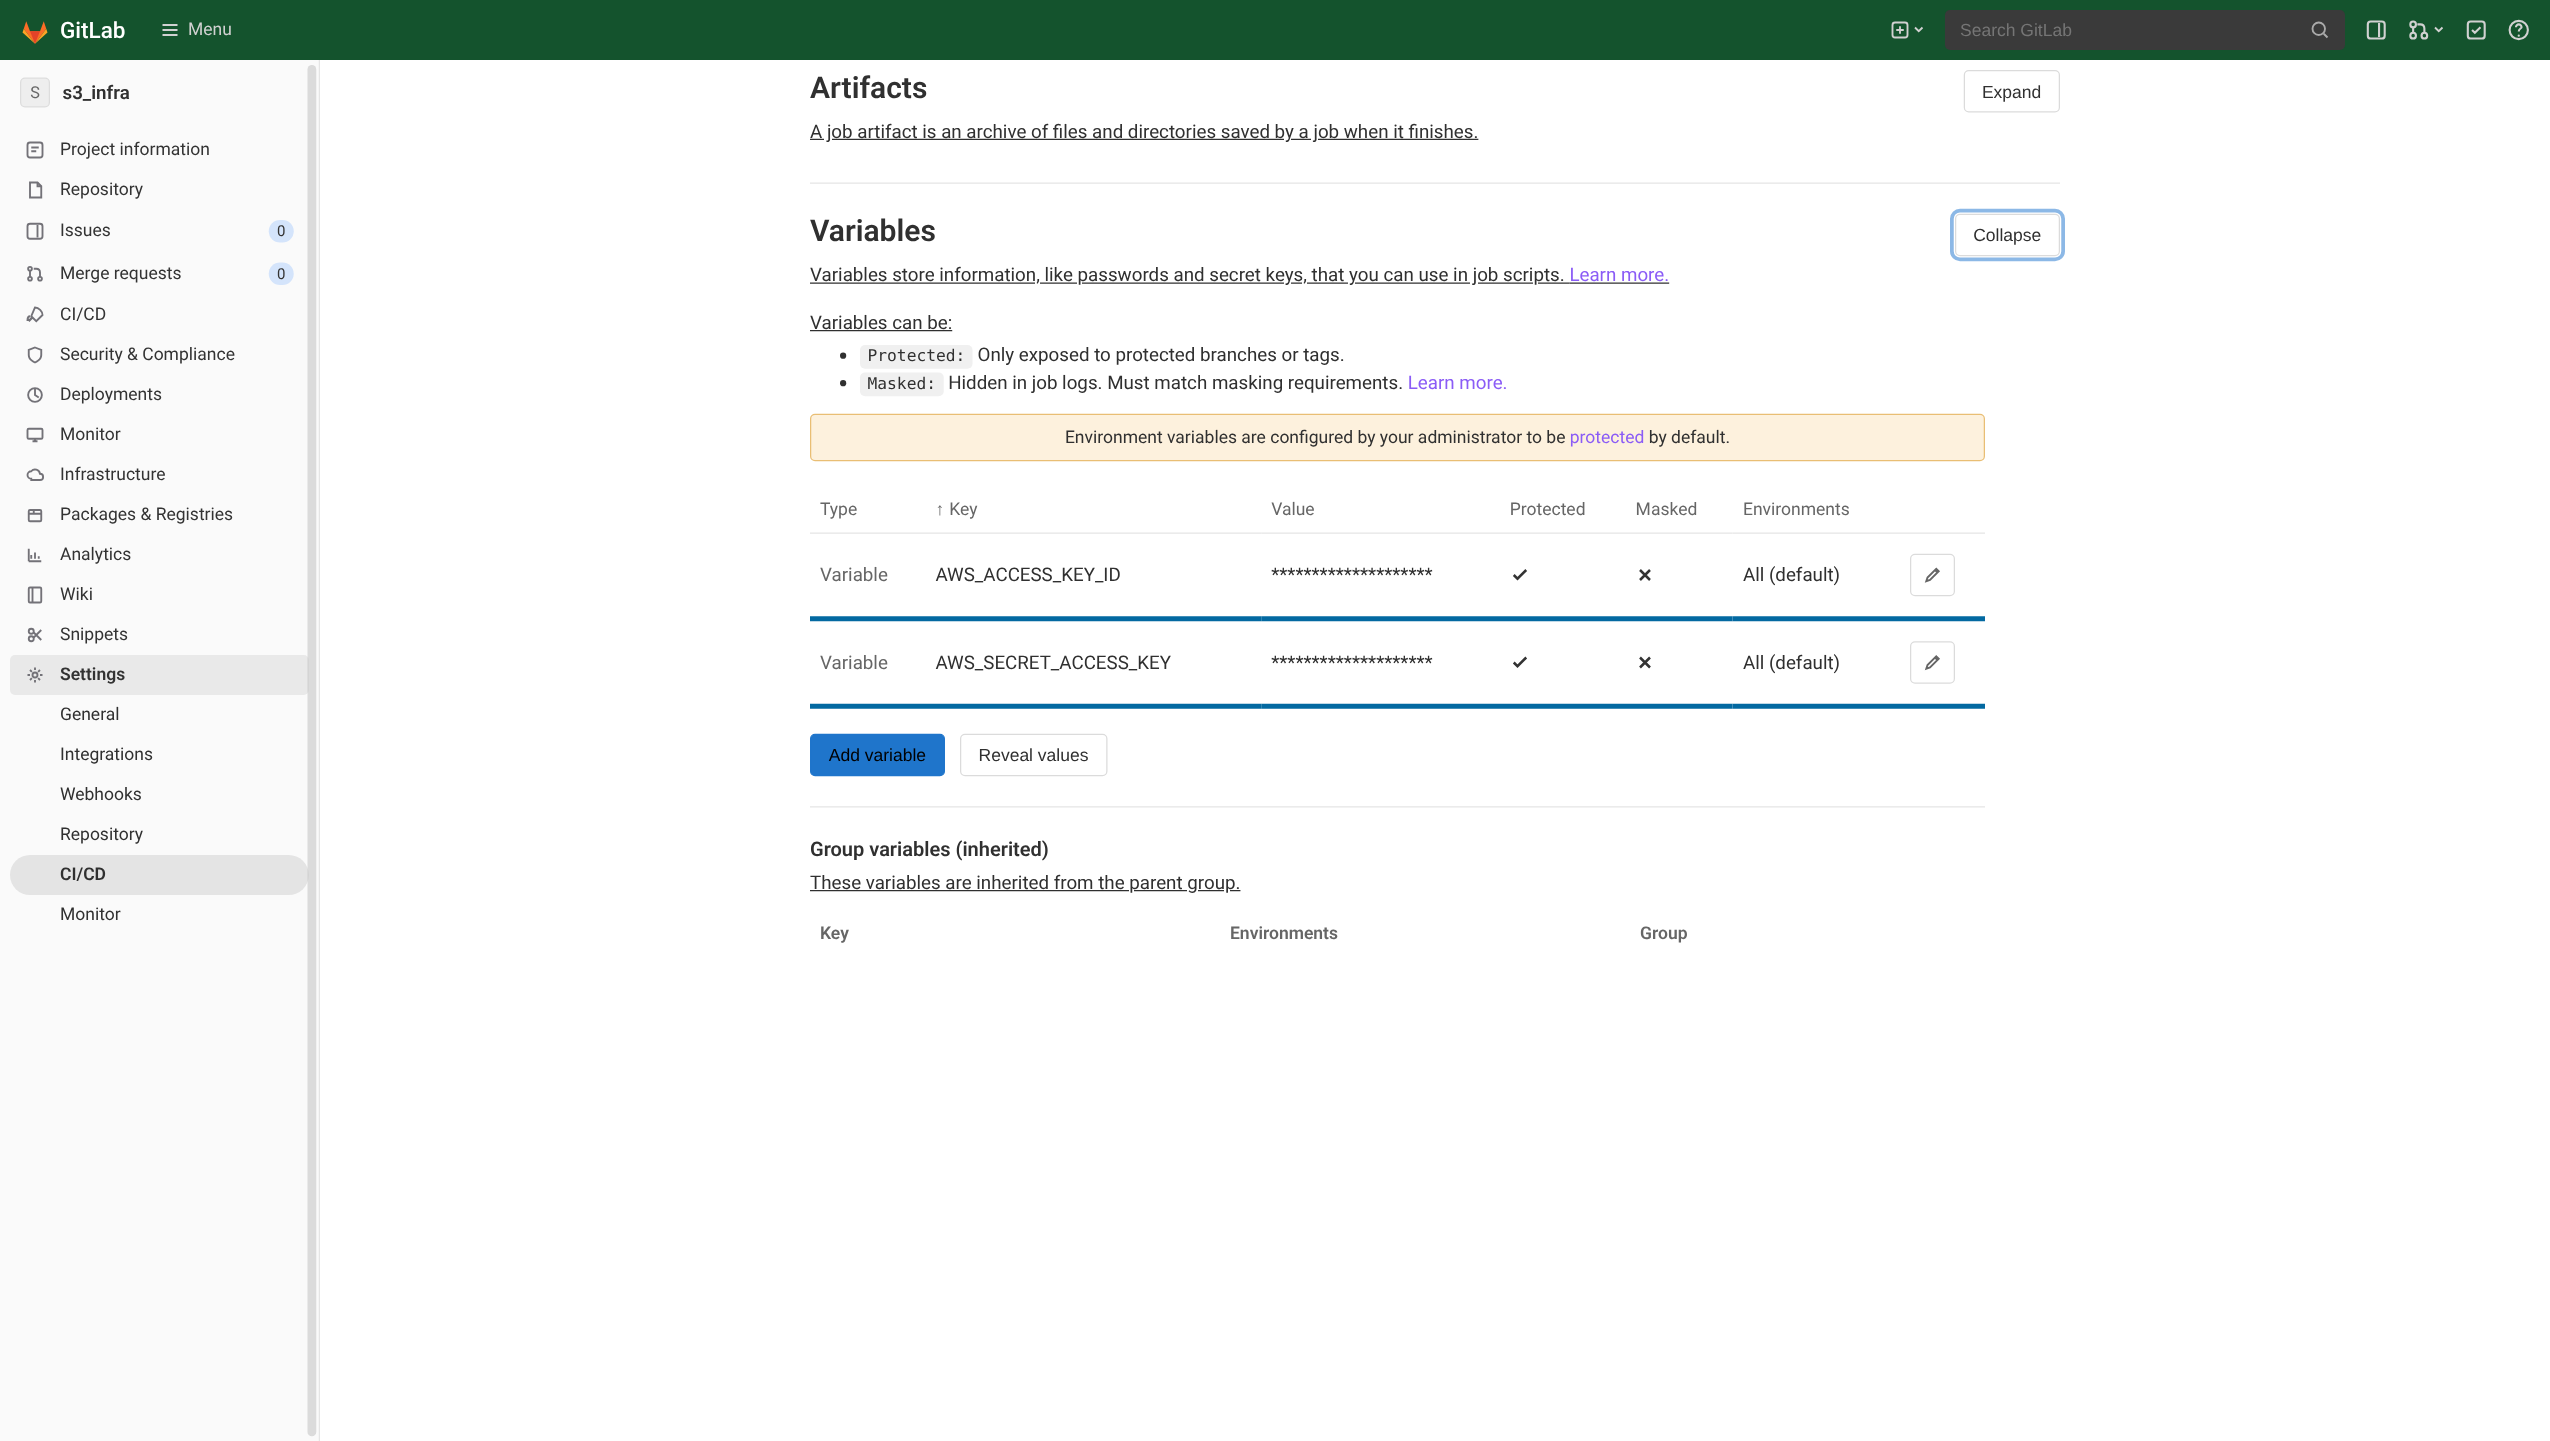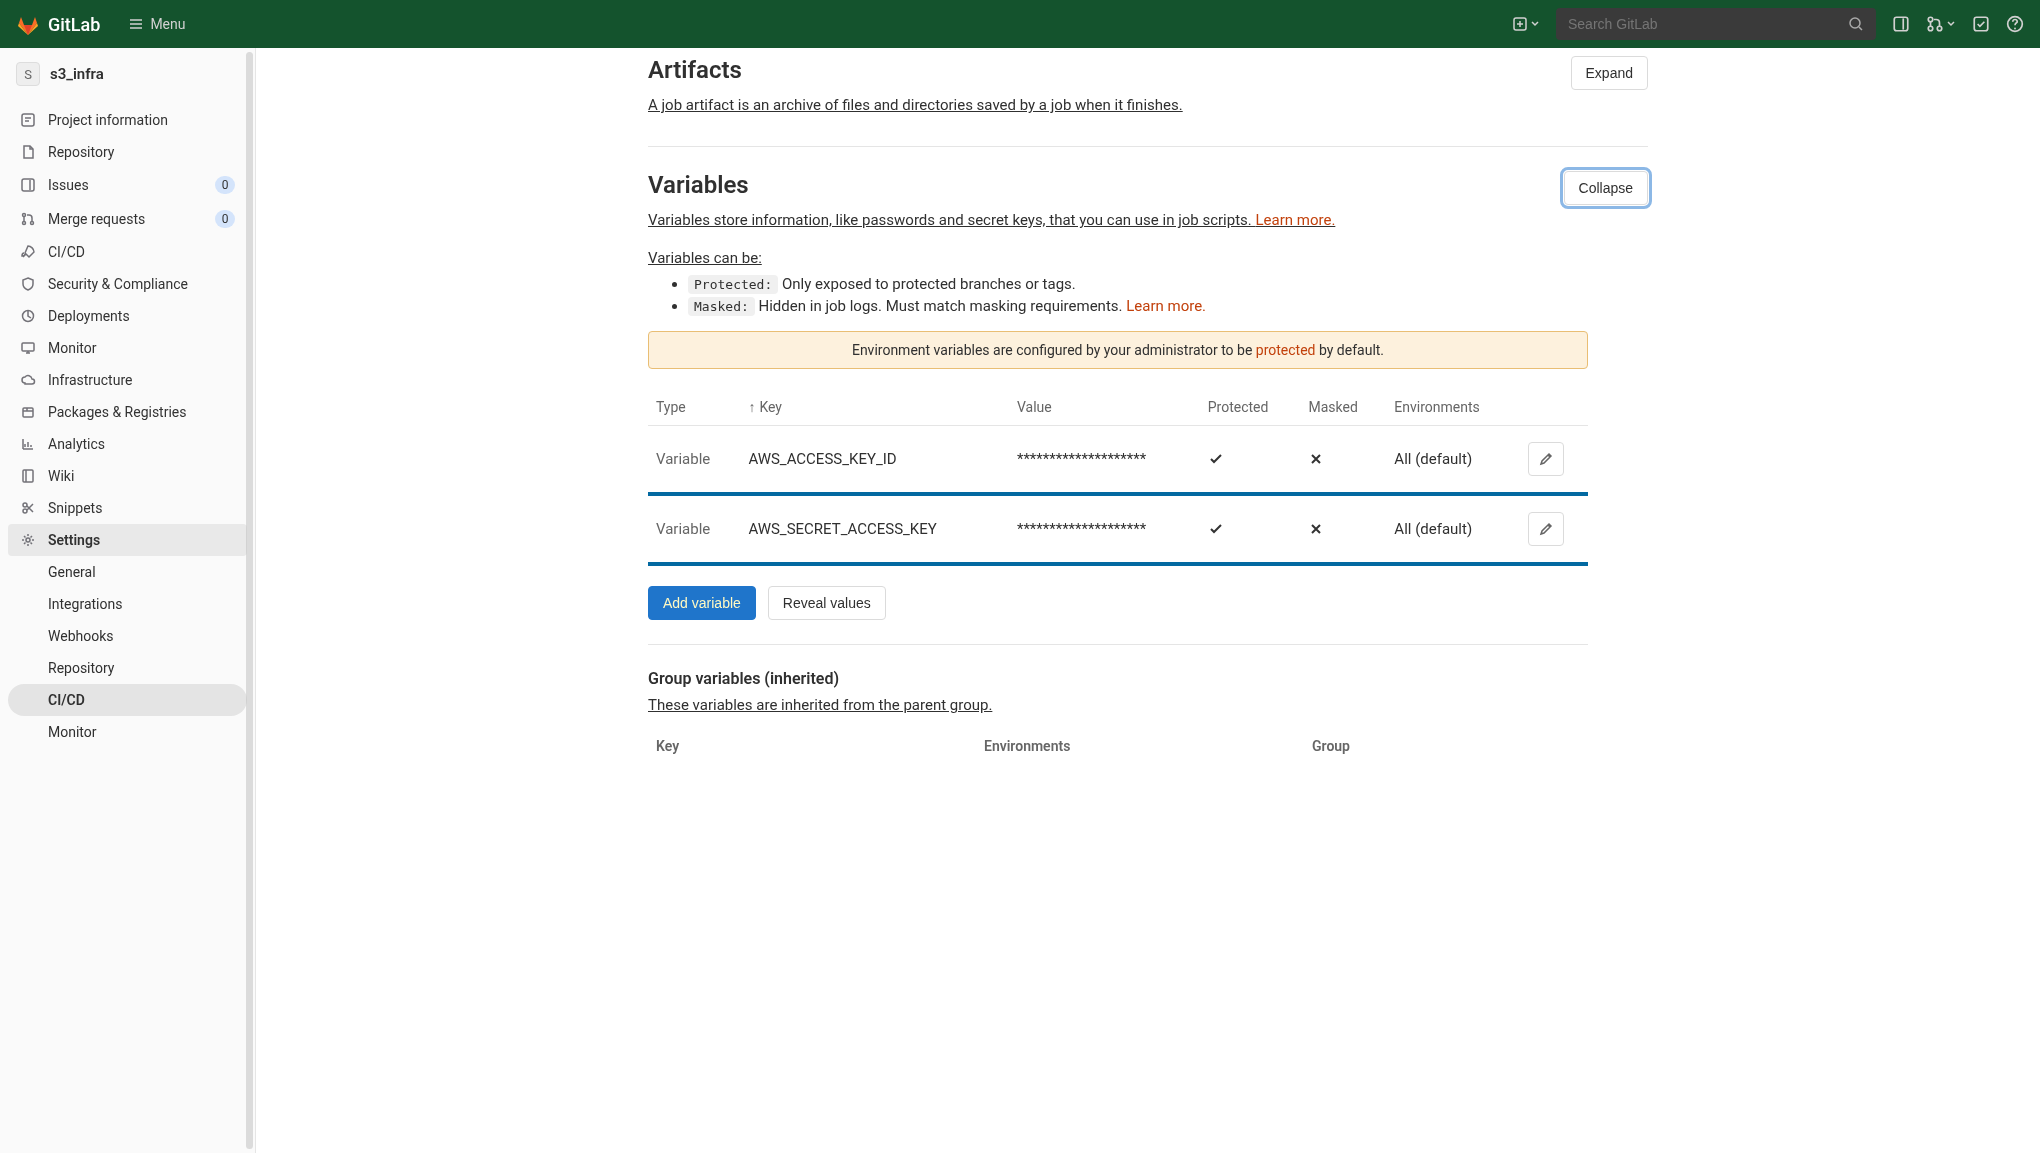--- a/index.html
+++ b/index.html
@@ -26,24 +26,24 @@
 .nav-label { flex: 1; font-size: 14px; }
 .badge { background: #d4e4fb; color: #333; border-radius: 10px; min-width: 20px; height: 18px; display: flex; align-items: center; justify-content: center; font-size: 12px; padding: 0 6px; }
 .sub-item { padding: 8px 12px 8px 40px; border-radius: 4px; cursor: pointer; font-size: 14px; }
 .sub-item.active { background: #e4e4e4; font-weight: 600; border-radius: 30px; }
 .main { flex: 1; overflow-y: auto; padding: 8px 0; }
 .content { max-width: 1064px; margin: 0 auto; padding: 0 32px; }
 .section-head { display: flex; justify-content: space-between; align-items: flex-start; }
 .section-title { font-size: 24px; font-weight: 600; margin-bottom: 12px; }
 .section-desc { font-size: 15px; color: #303030; margin-bottom: 8px; text-decoration: underline; }
 .btn { background: #fff; border: 1px solid #dbdbdb; border-radius: 4px; padding: 8px 14px; font-size: 14px; cursor: pointer; color: #303030; }
-.btn-primary { background: #1f75cb; border-color: #1f75cb; color: #fef9c3; }
+.btn-primary { background: #1f75cb; border-color: #1f75cb; color: #000000; }
 .btn-focus { outline: 3px solid #8cb8e6; outline-offset: 1px; }
 .hr { border: none; border-top: 1px solid #e5e5e5; margin: 24px 0; }
-.link { color: #c2410c; text-decoration: none; }
+.link { color: #8b5cf6; text-decoration: none; }
 .bullets { margin: 8px 0 16px 40px; }
 .bullets li { margin-bottom: 4px; font-size: 15px; }
 .code-pill { background: #f0f0f0; font-family: Menlo, monospace; font-size: 13px; padding: 2px 6px; border-radius: 4px; }
 .alert { background: #fdf1dd; border: 1px solid #e9be74; border-radius: 4px; padding: 10px 16px; text-align: center; margin-bottom: 20px; max-width: 940px; }
 .vtable { width: 100%; max-width: 940px; border-collapse: collapse; }
 .vtable th { text-align: left; color: #666; font-weight: 400; font-size: 14px; padding: 10px 8px; border-bottom: 1px solid #e5e5e5; }
 .vtable td { padding: 16px 8px; border-bottom: 4px solid #0369a1; font-size: 15px; vertical-align: middle; }
 .sort-arrow { margin-right: 4px; }
 .check-icon, .x-icon { width: 16px; height: 16px; }
 .edit-btn { border: 1px solid #dbdbdb; border-radius: 4px; width: 36px; height: 34px; display: flex; align-items: center; justify-content: center; cursor: pointer; background: #fff; }

